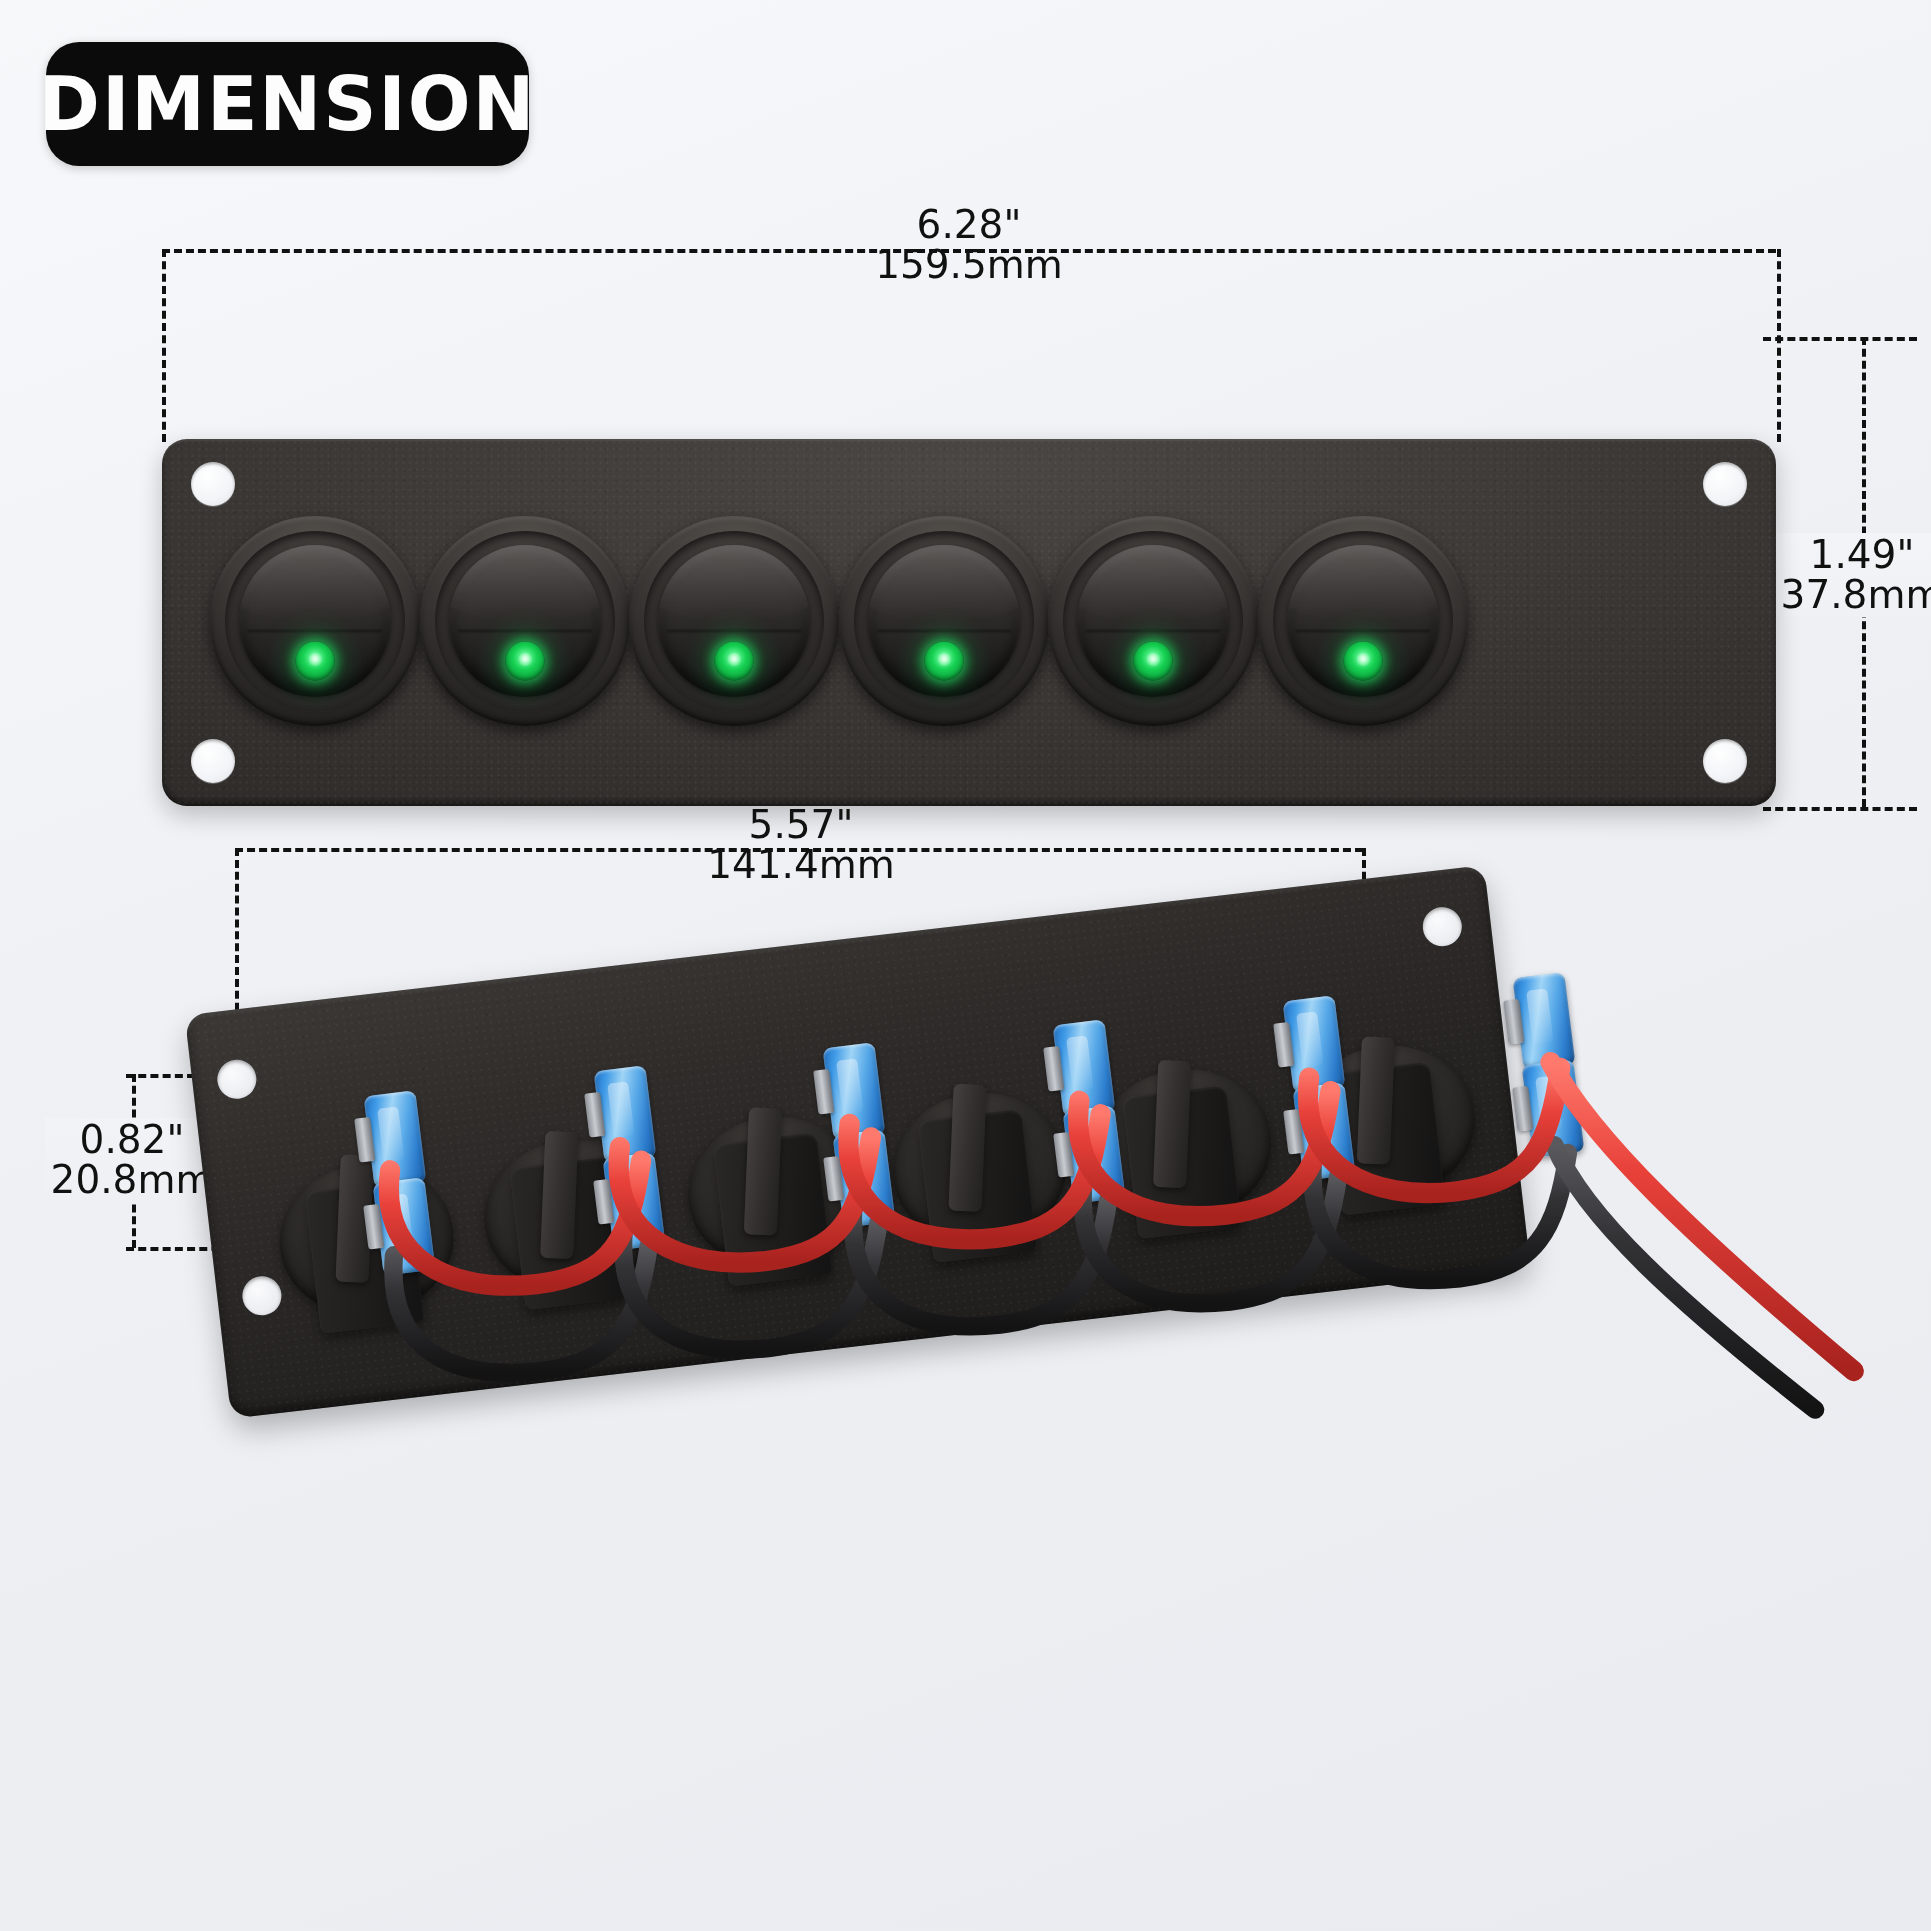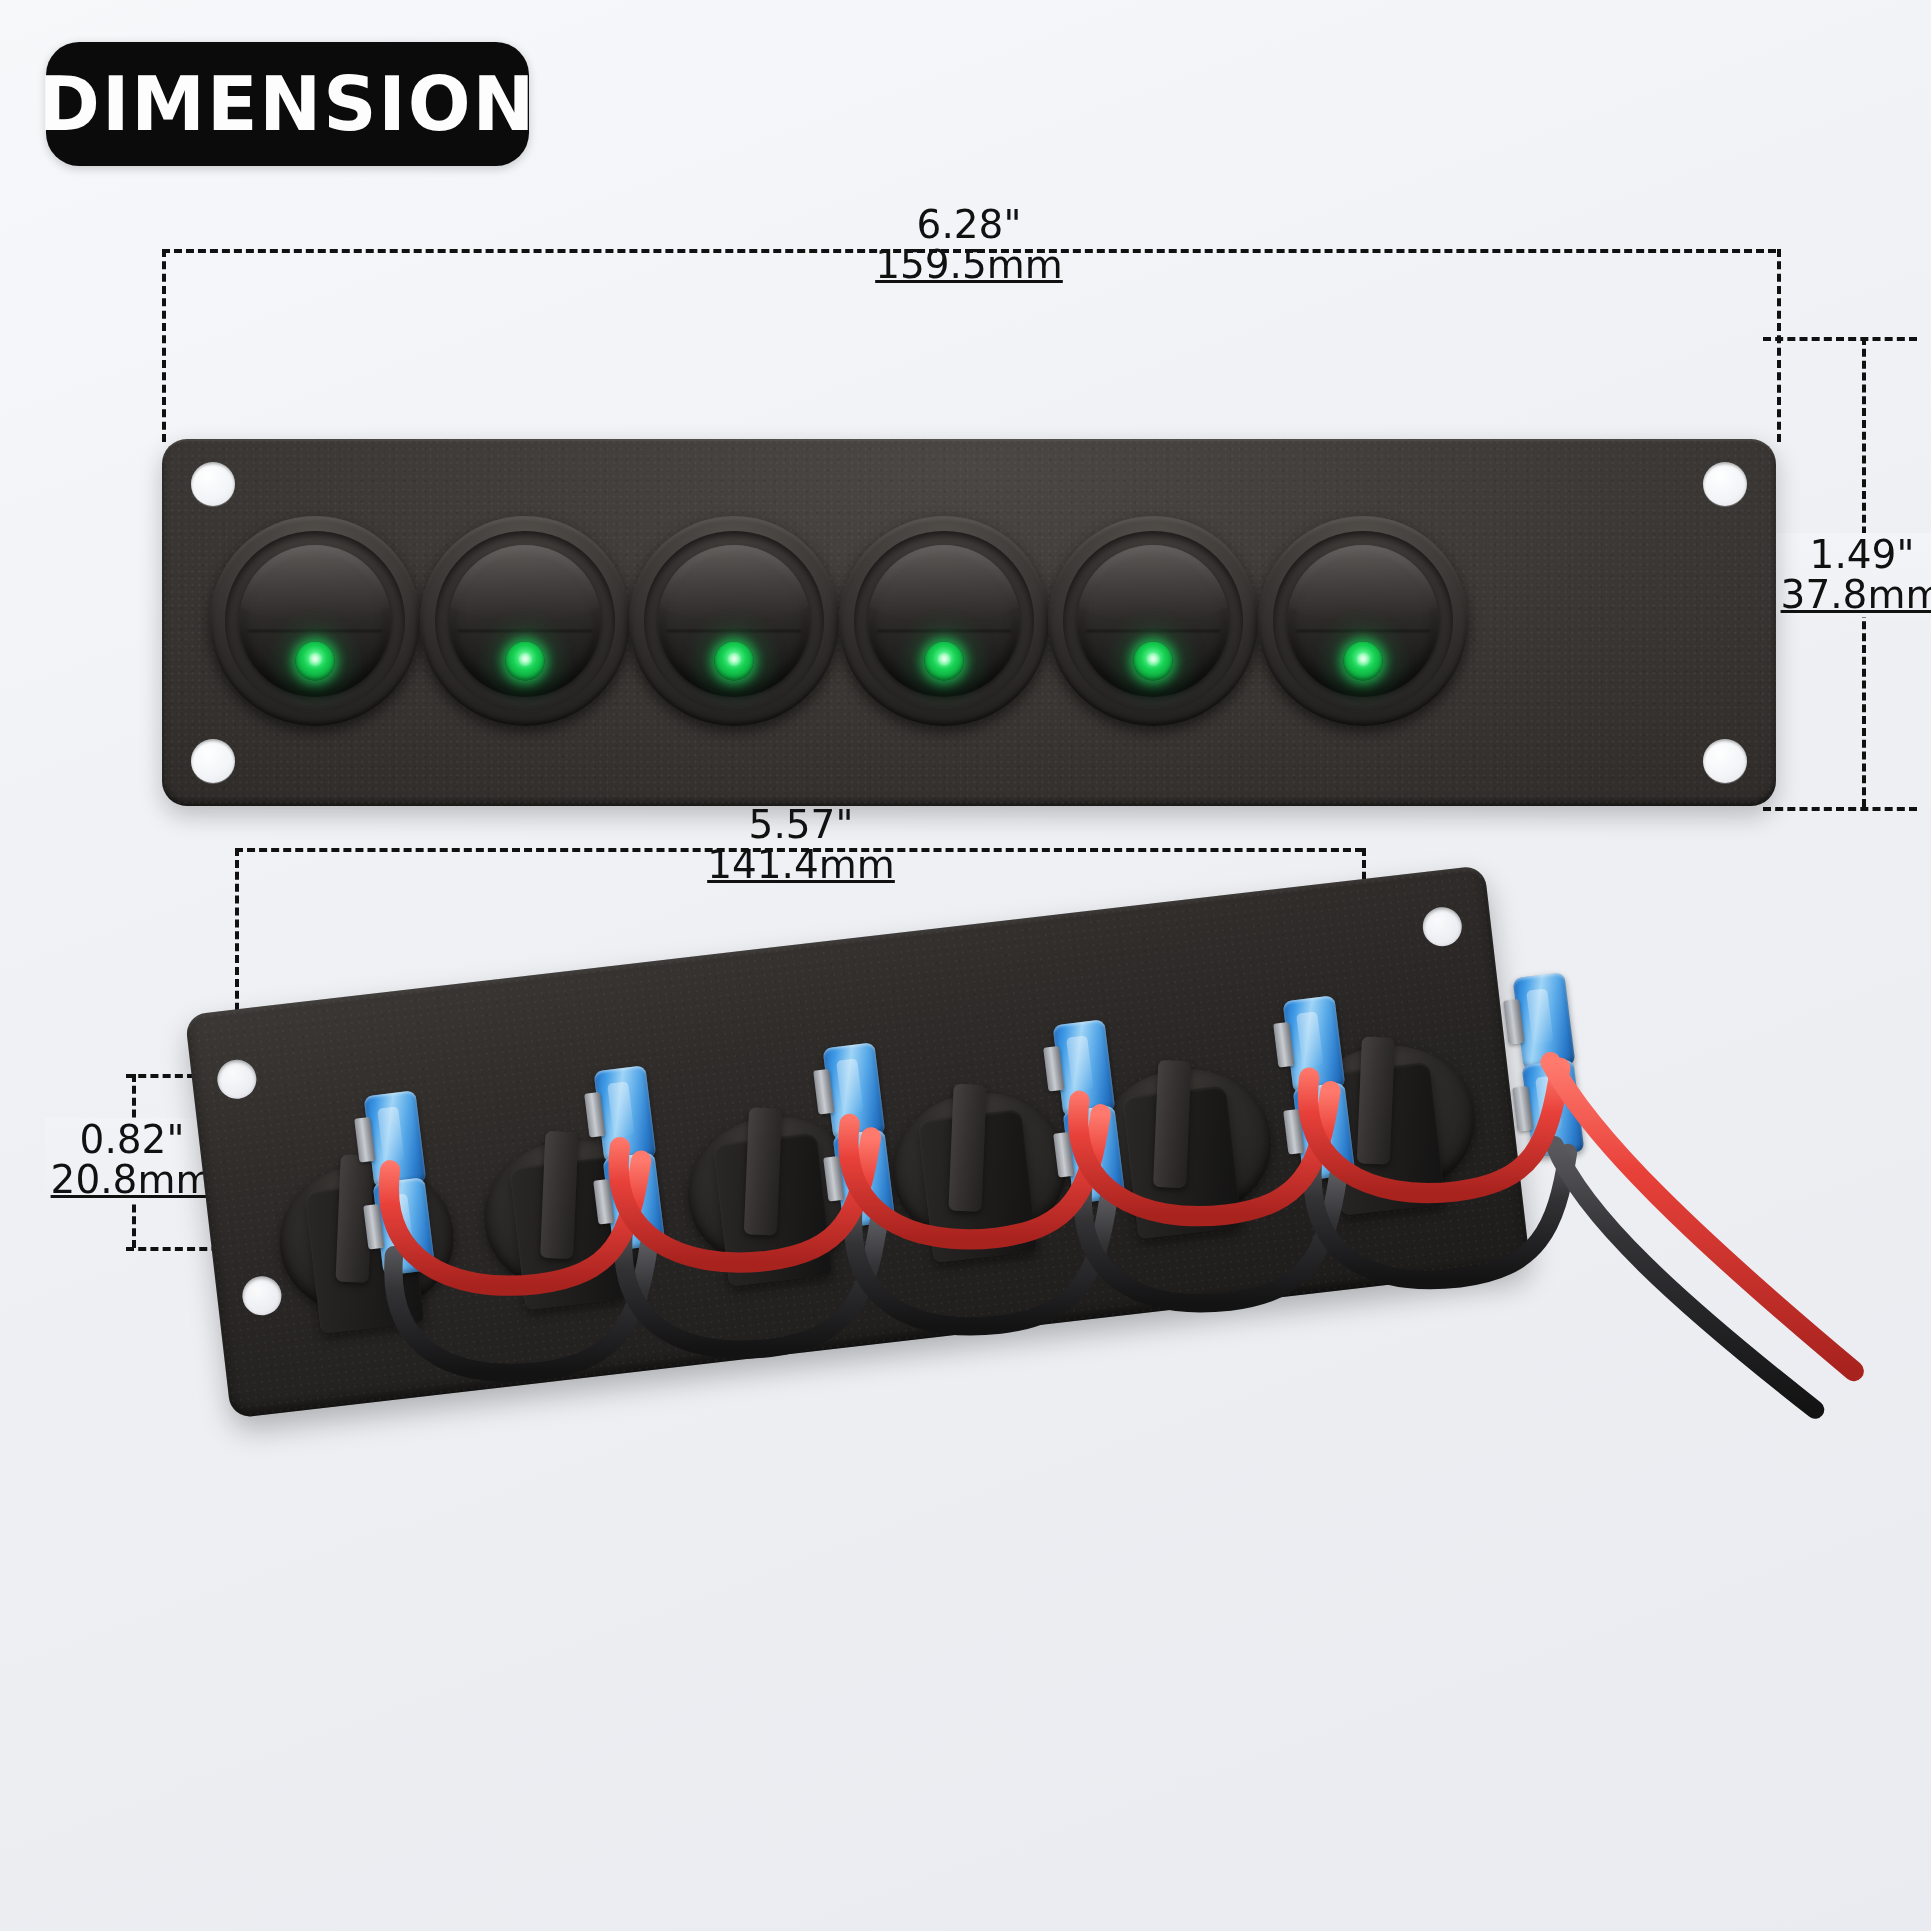--- a/index.html
+++ b/index.html
@@ -50,21 +50,21 @@
   .dim-label {
     position: absolute;
     color: #111;
     font-size: 39px;
     line-height: 1.03;
     white-space: nowrap;
     text-align: center;
     font-family: "DejaVu Sans", "Liberation Sans", sans-serif;
   }
   .dim-label .inch { display: block; }
-  .dim-label .mm  { display: block; text-decoration: underline; }
+  .dim-label .mm  { display: block; }
 
   
   .view-top { position: absolute; left: 0; top: 0; width: 1931px; height: 869px; }
 
   .panel-front {
     position: absolute;
     left: 162px; top: 439px;
     width: 1614px; height: 367px;
     border-radius: 25px;
     background:

